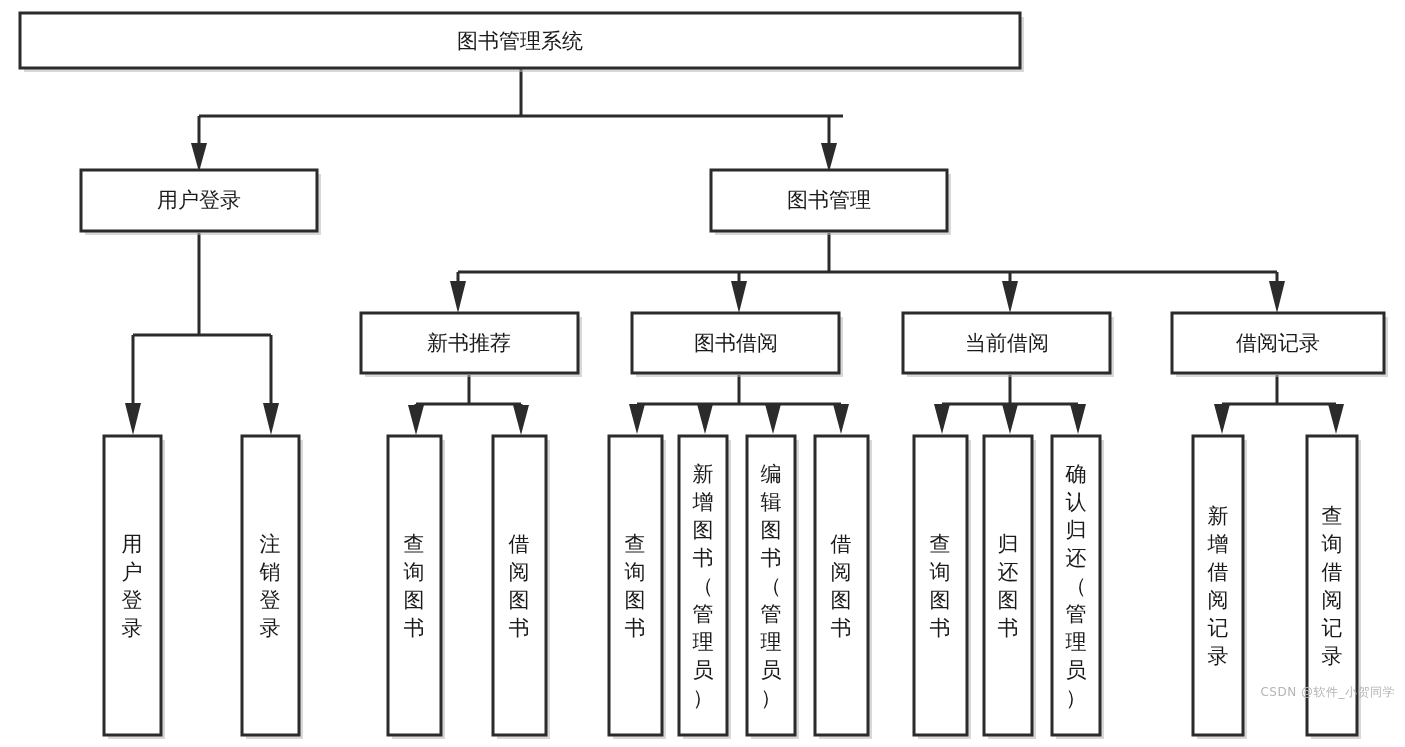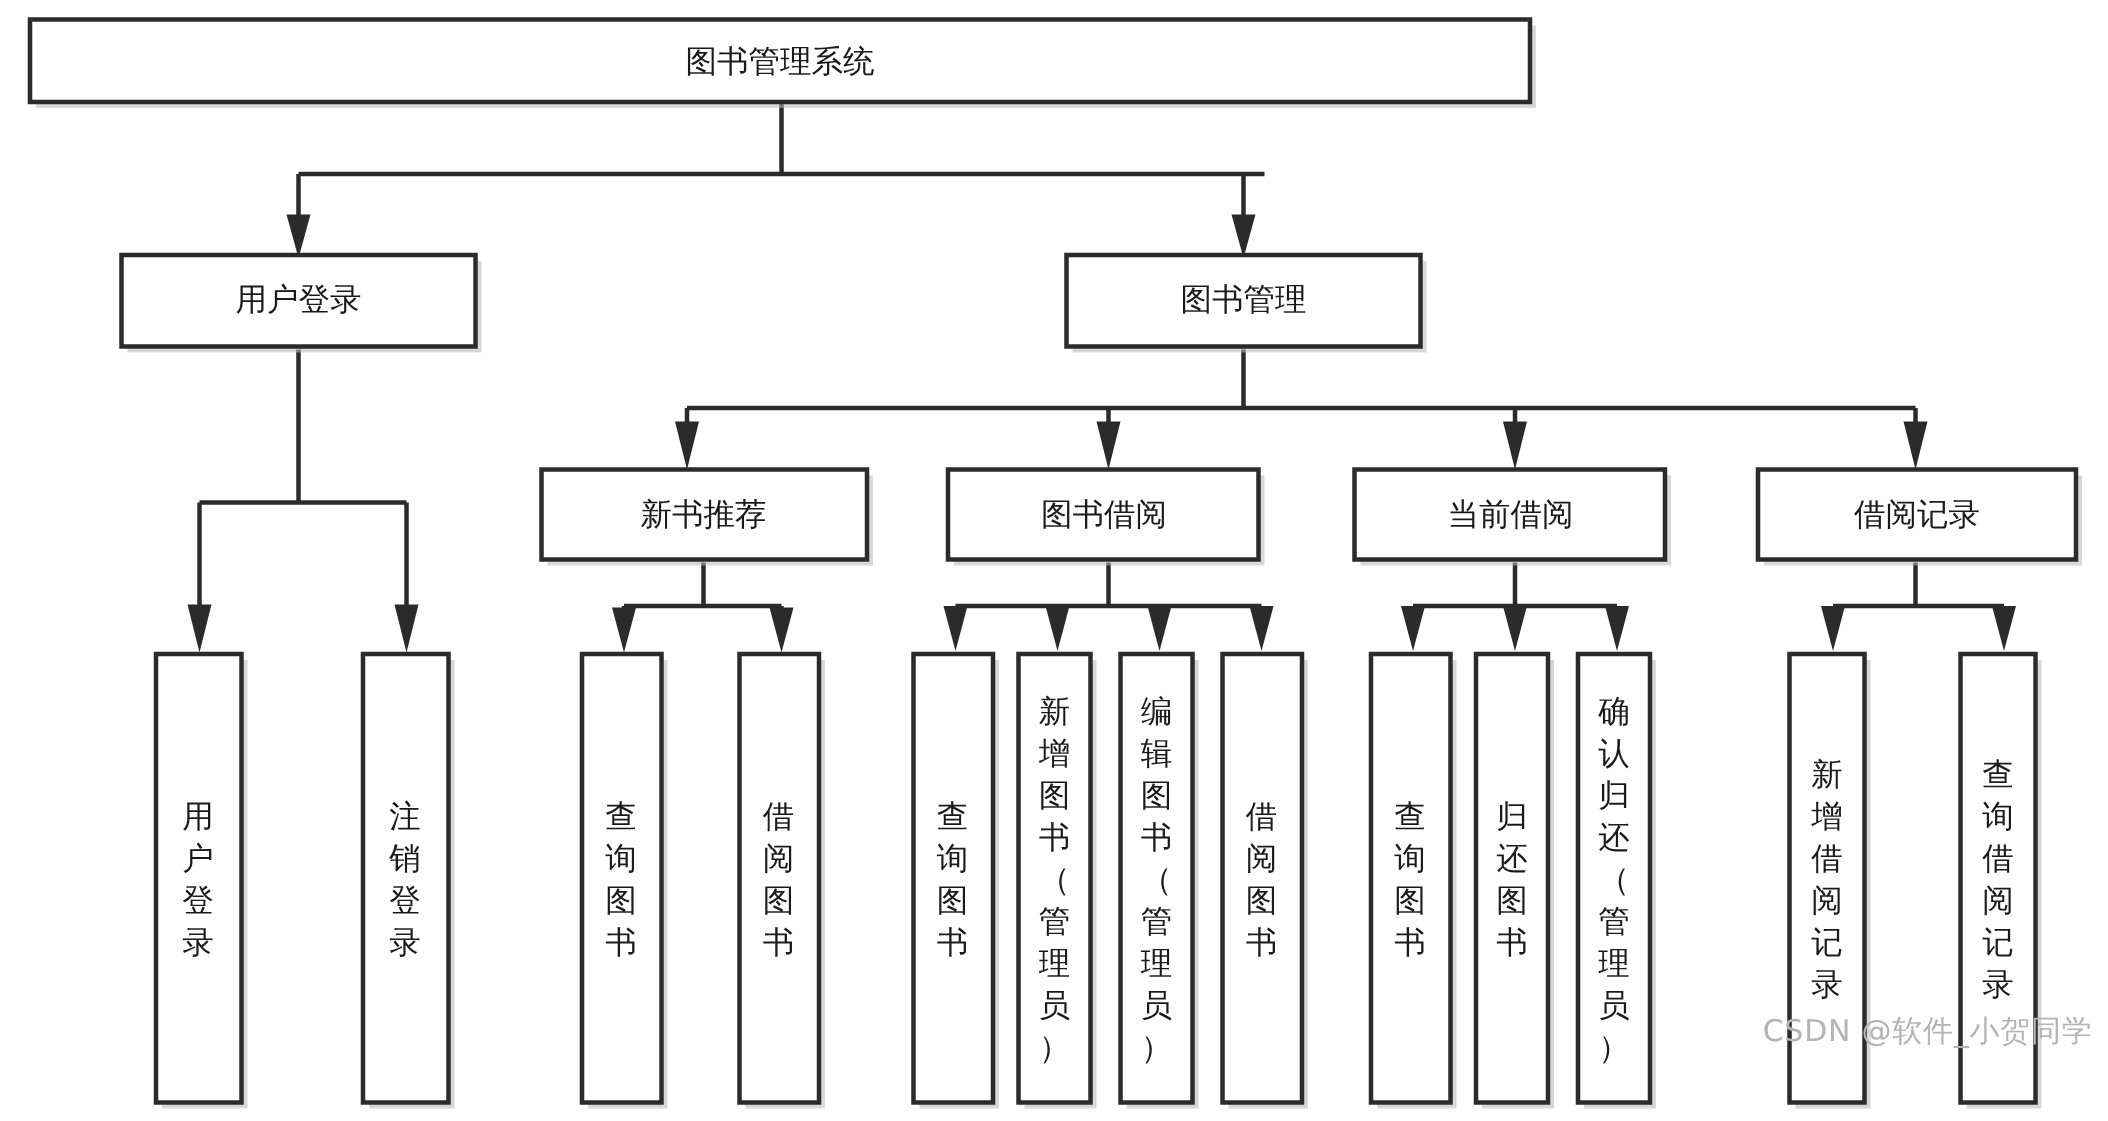--- a/index.html
+++ b/index.html
@@ -54,21 +54,21 @@
     font-family: "DejaVu Sans", "Liberation Sans", sans-serif;
     fill: #1a1a1a;
     font-size: 21px;
     text-anchor: middle;
   }
   .watermark {
     position: absolute;
     right: 10px;
     bottom: 4px;
     font-family: "DejaVu Sans", "Liberation Sans", sans-serif;
-    font-size: 20px;
+    font-size: 12px;
     color: #b4b4b4;
     white-space: nowrap;
     letter-spacing: 0.5px;
     pointer-events: none;
     margin-left: 27px;
   }
 </style>
 </head>
 <body>
 

